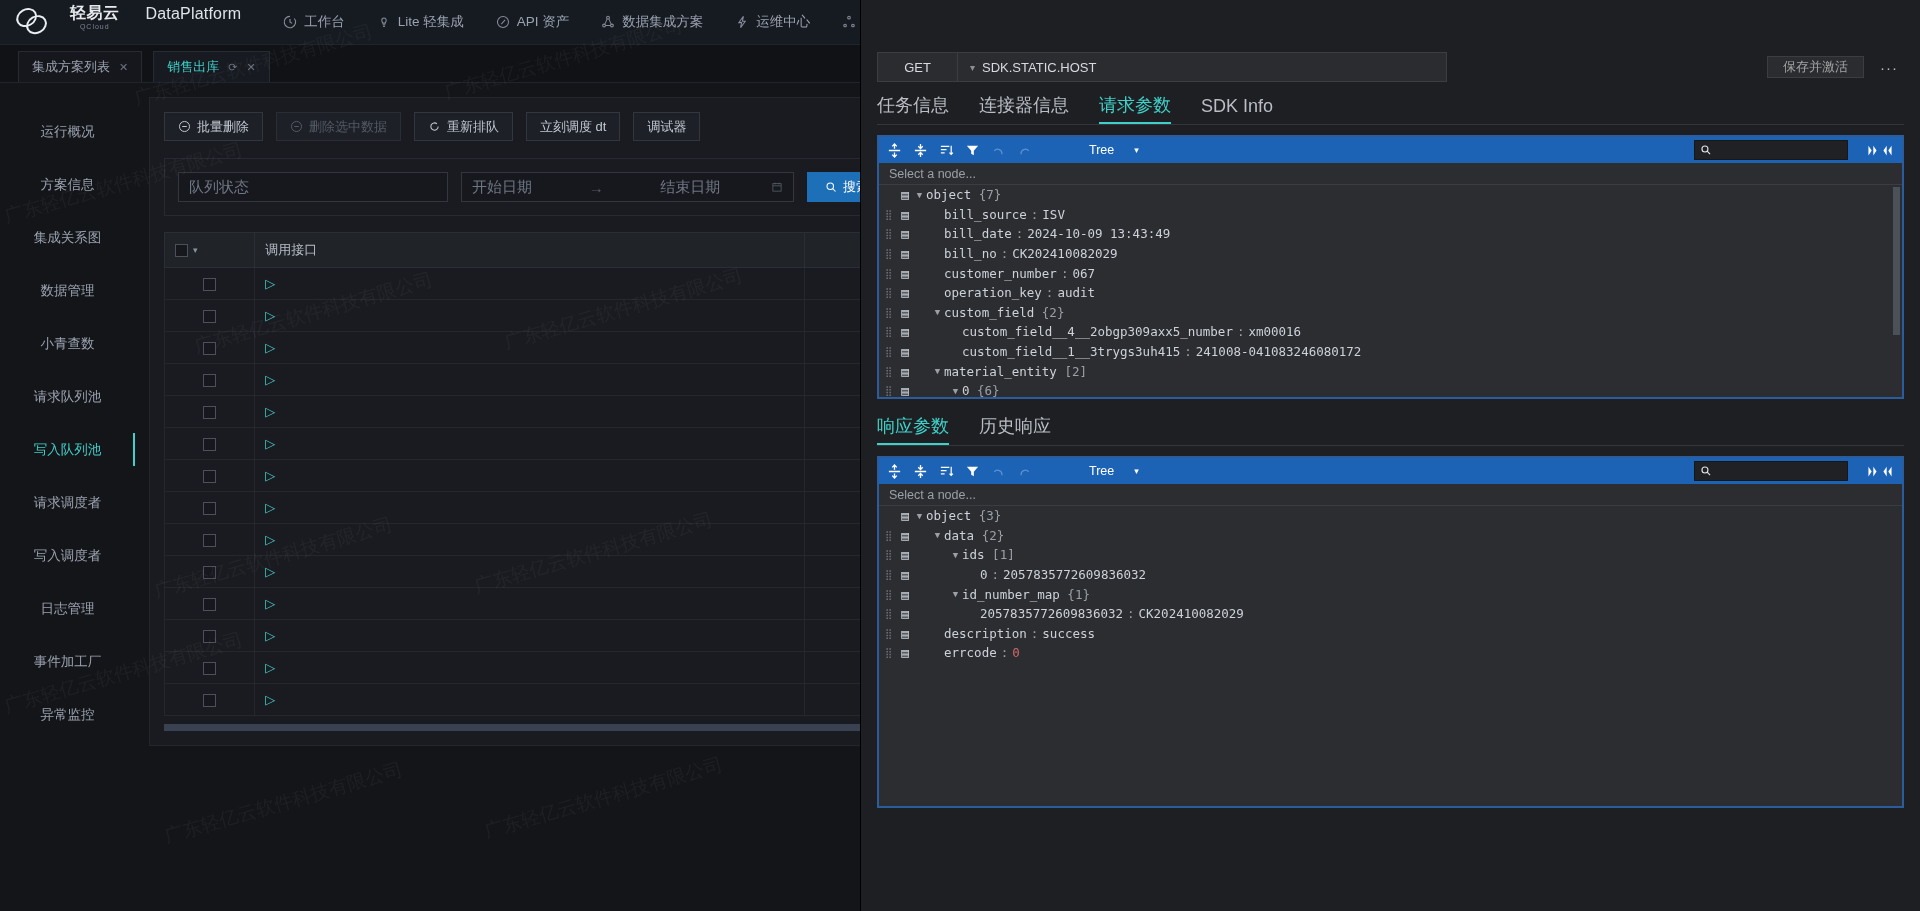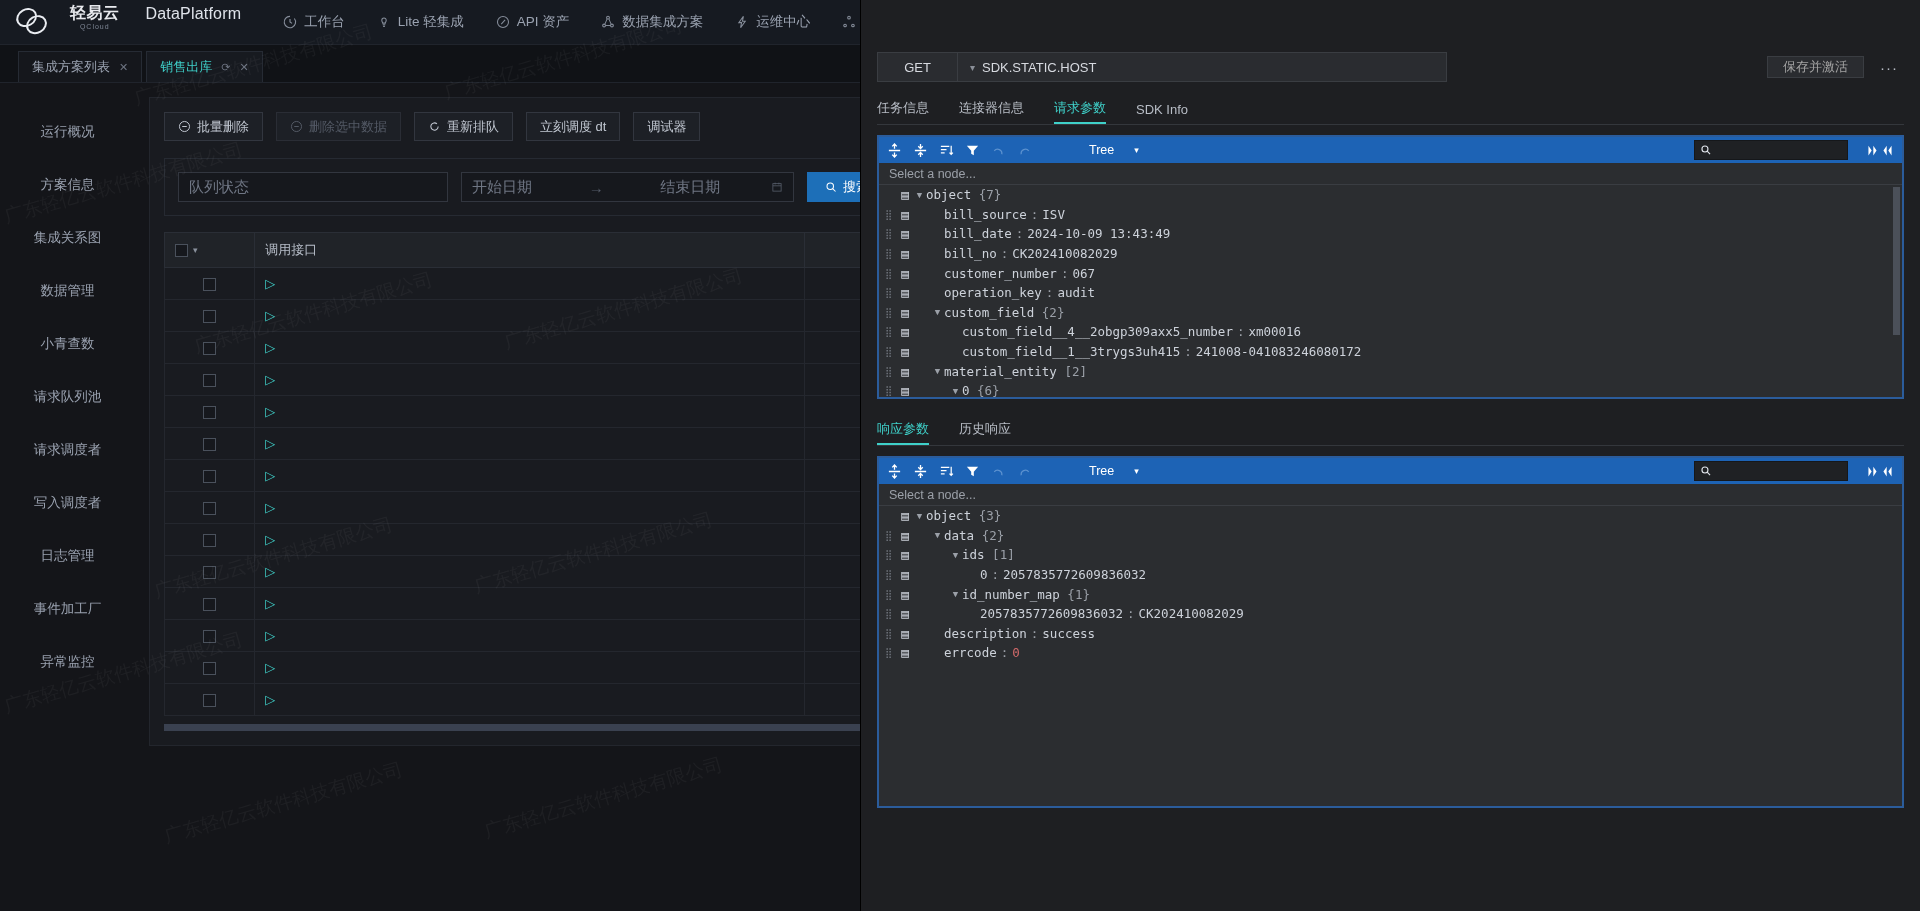--- a/index.html
+++ b/index.html
@@ -35,21 +35,21 @@
 
   .tabbar {
     height: 38px; background: #101216;
     display: flex; align-items: flex-end; padding-left: 18px;
     border-bottom: 1px solid #20242c;
   }
   .wtab {
     height: 31px; display: flex; align-items: center; gap: 9px;
     padding: 0 13px; font-size: 13px; color: #9aa2b0;
     border: 1px solid #262b34; border-bottom: none; background: #15171c;
-    margin-right: 4px; cursor: pointer;
+    margin-right: 11px; cursor: pointer;
   }
   .wtab.active { color: #3fd0c9; background: #171a20; }
   .wtab .x { font-size: 11px; color: #6d7482; }
   .wtab .rf { font-size: 11px; color: #6d7482; }
 
   .body-wrap { display: flex; height: calc(911px - 83px); }
 
   .sidebar { width: 135px; flex: 0 0 135px; background: #141519; padding-top: 22px; }
   .sbitem {
     height: 53px; display: flex; align-items: center; justify-content: center;
@@ -138,21 +138,21 @@
     flex: 1; border: 1px solid #3a3d42; background: #2a2c30; color: #d7a76b;
     display: flex; align-items: center; padding: 0 12px; font-size: 13px; margin-left: 10px;
   }
   .savebtn {
     height: 22px; padding: 0 15px; background: #2a2c30; border: 1px solid #3a3d42;
     color: #a3a3a3; font-size: 13px; display: flex; align-items: center; cursor: pointer;
   }
   .dots { color: #b6bbc4; font-size: 15px; padding: 0 6px; cursor: pointer; letter-spacing:1px;}
 
   .ov-tabs { display: flex; gap: 30px; padding: 0 16px; height: 30px; align-items: flex-end; }
-  .ov-tab { font-size: 13px; color: #b8bdc6; padding-bottom: 7px; cursor: pointer; position: relative; }
+  .ov-tab { font-size: 18px; color: #b8bdc6; padding-bottom: 7px; cursor: pointer; position: relative; }
   .ov-tab.active { color: #3fd0c9; }
   .ov-tab.active::after { content:""; position:absolute; left:0; right:0; bottom:0; height:2px; background:#3fd0c9;}
   .ov-tabs-rule { height: 1px; background: #34373c; margin: 0 16px; }
 
   .jsonwrap { margin: 10px 16px 0 16px; border: 2px solid #2b5c9b; background: #2b2d30; }
   .jbar { height: 26px; background: #1d63b5; display: flex; align-items: center; padding: 0 8px; gap: 11px; }
   .jbar .ic { cursor: pointer; display: flex; align-items: center; }
   .jbar .mode { color: #fff; font-size: 12.5px; margin-left: 46px; display: flex; align-items: center; gap: 20px;}
   .jbar .spacer { flex: 1; }
   .jsearch {
@@ -278,20 +278,23 @@
             <span>集成关系图</span>
           </div>
         <div class="sbitem">
             <span>数据管理</span>
           </div>
         <div class="sbitem">
             <span>小青查数</span>
           </div>
         <div class="sbitem">
             <span>请求队列池</span>
+          </div>
+        <div class="sbitem active">
+            <span>写入队列池</span>
           </div>
         <div class="sbitem">
             <span>请求调度者</span>
           </div>
         <div class="sbitem">
             <span>写入调度者</span>
           </div>
         <div class="sbitem">
             <span>日志管理</span>
           </div>

